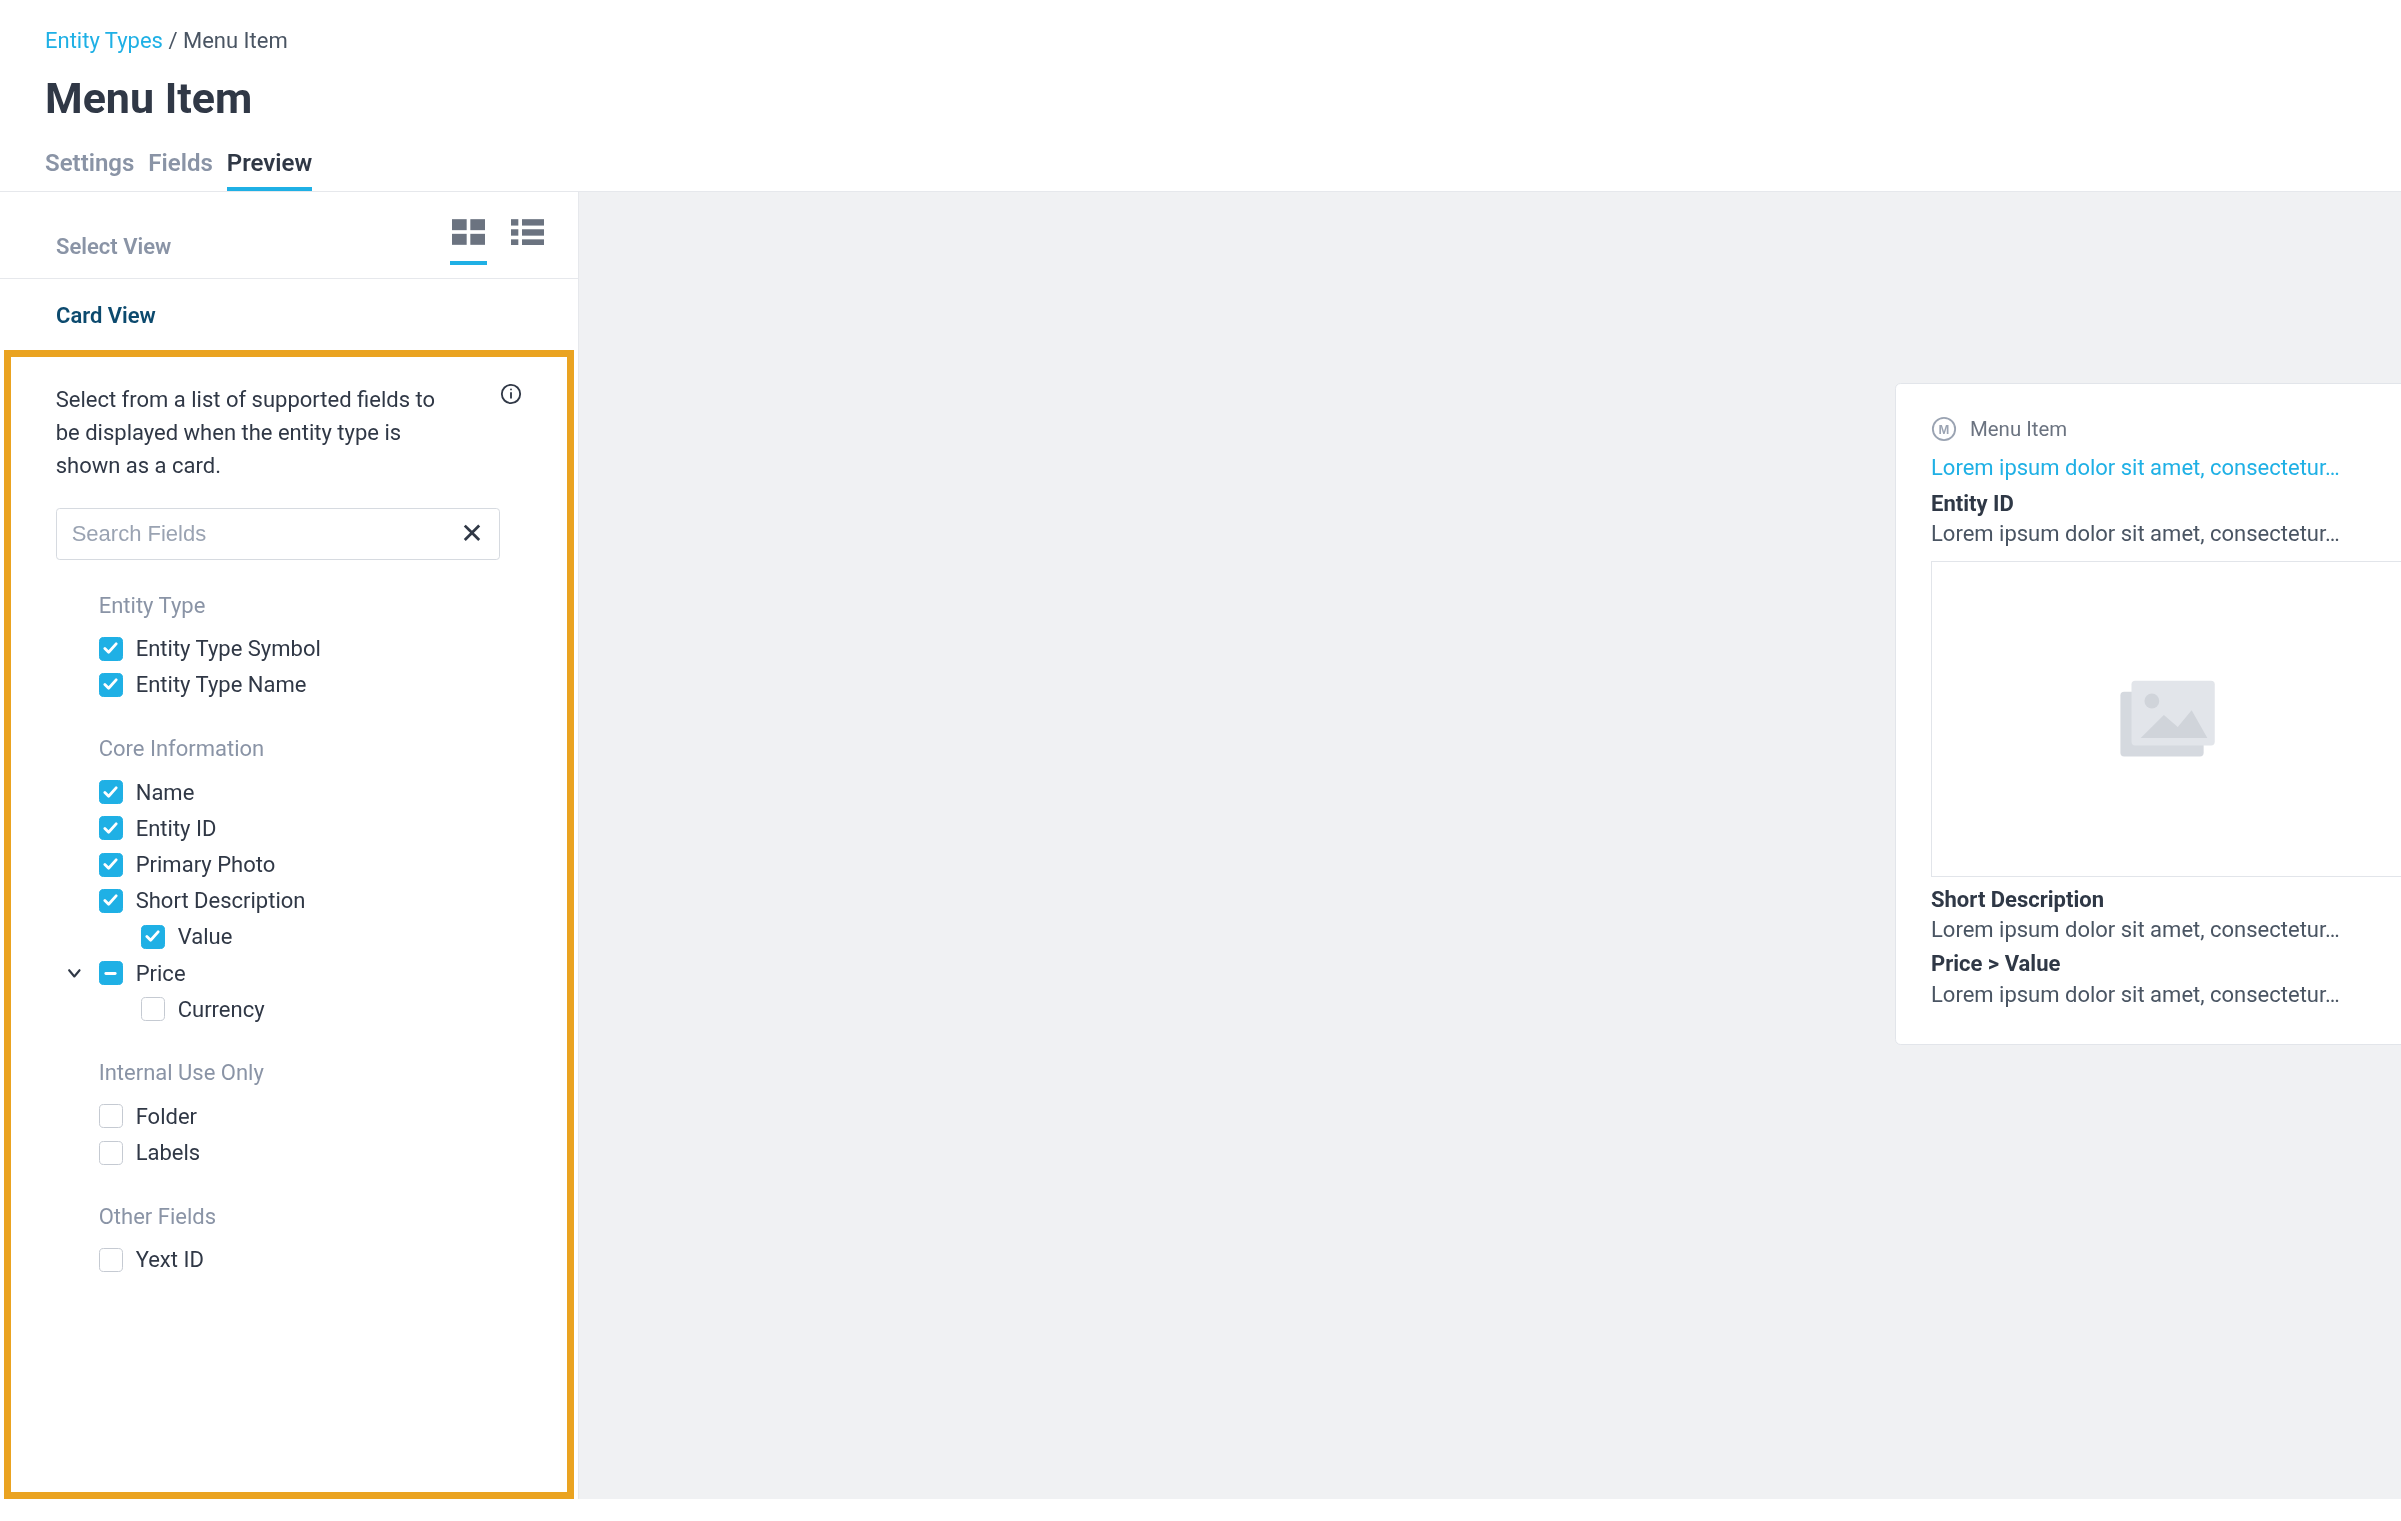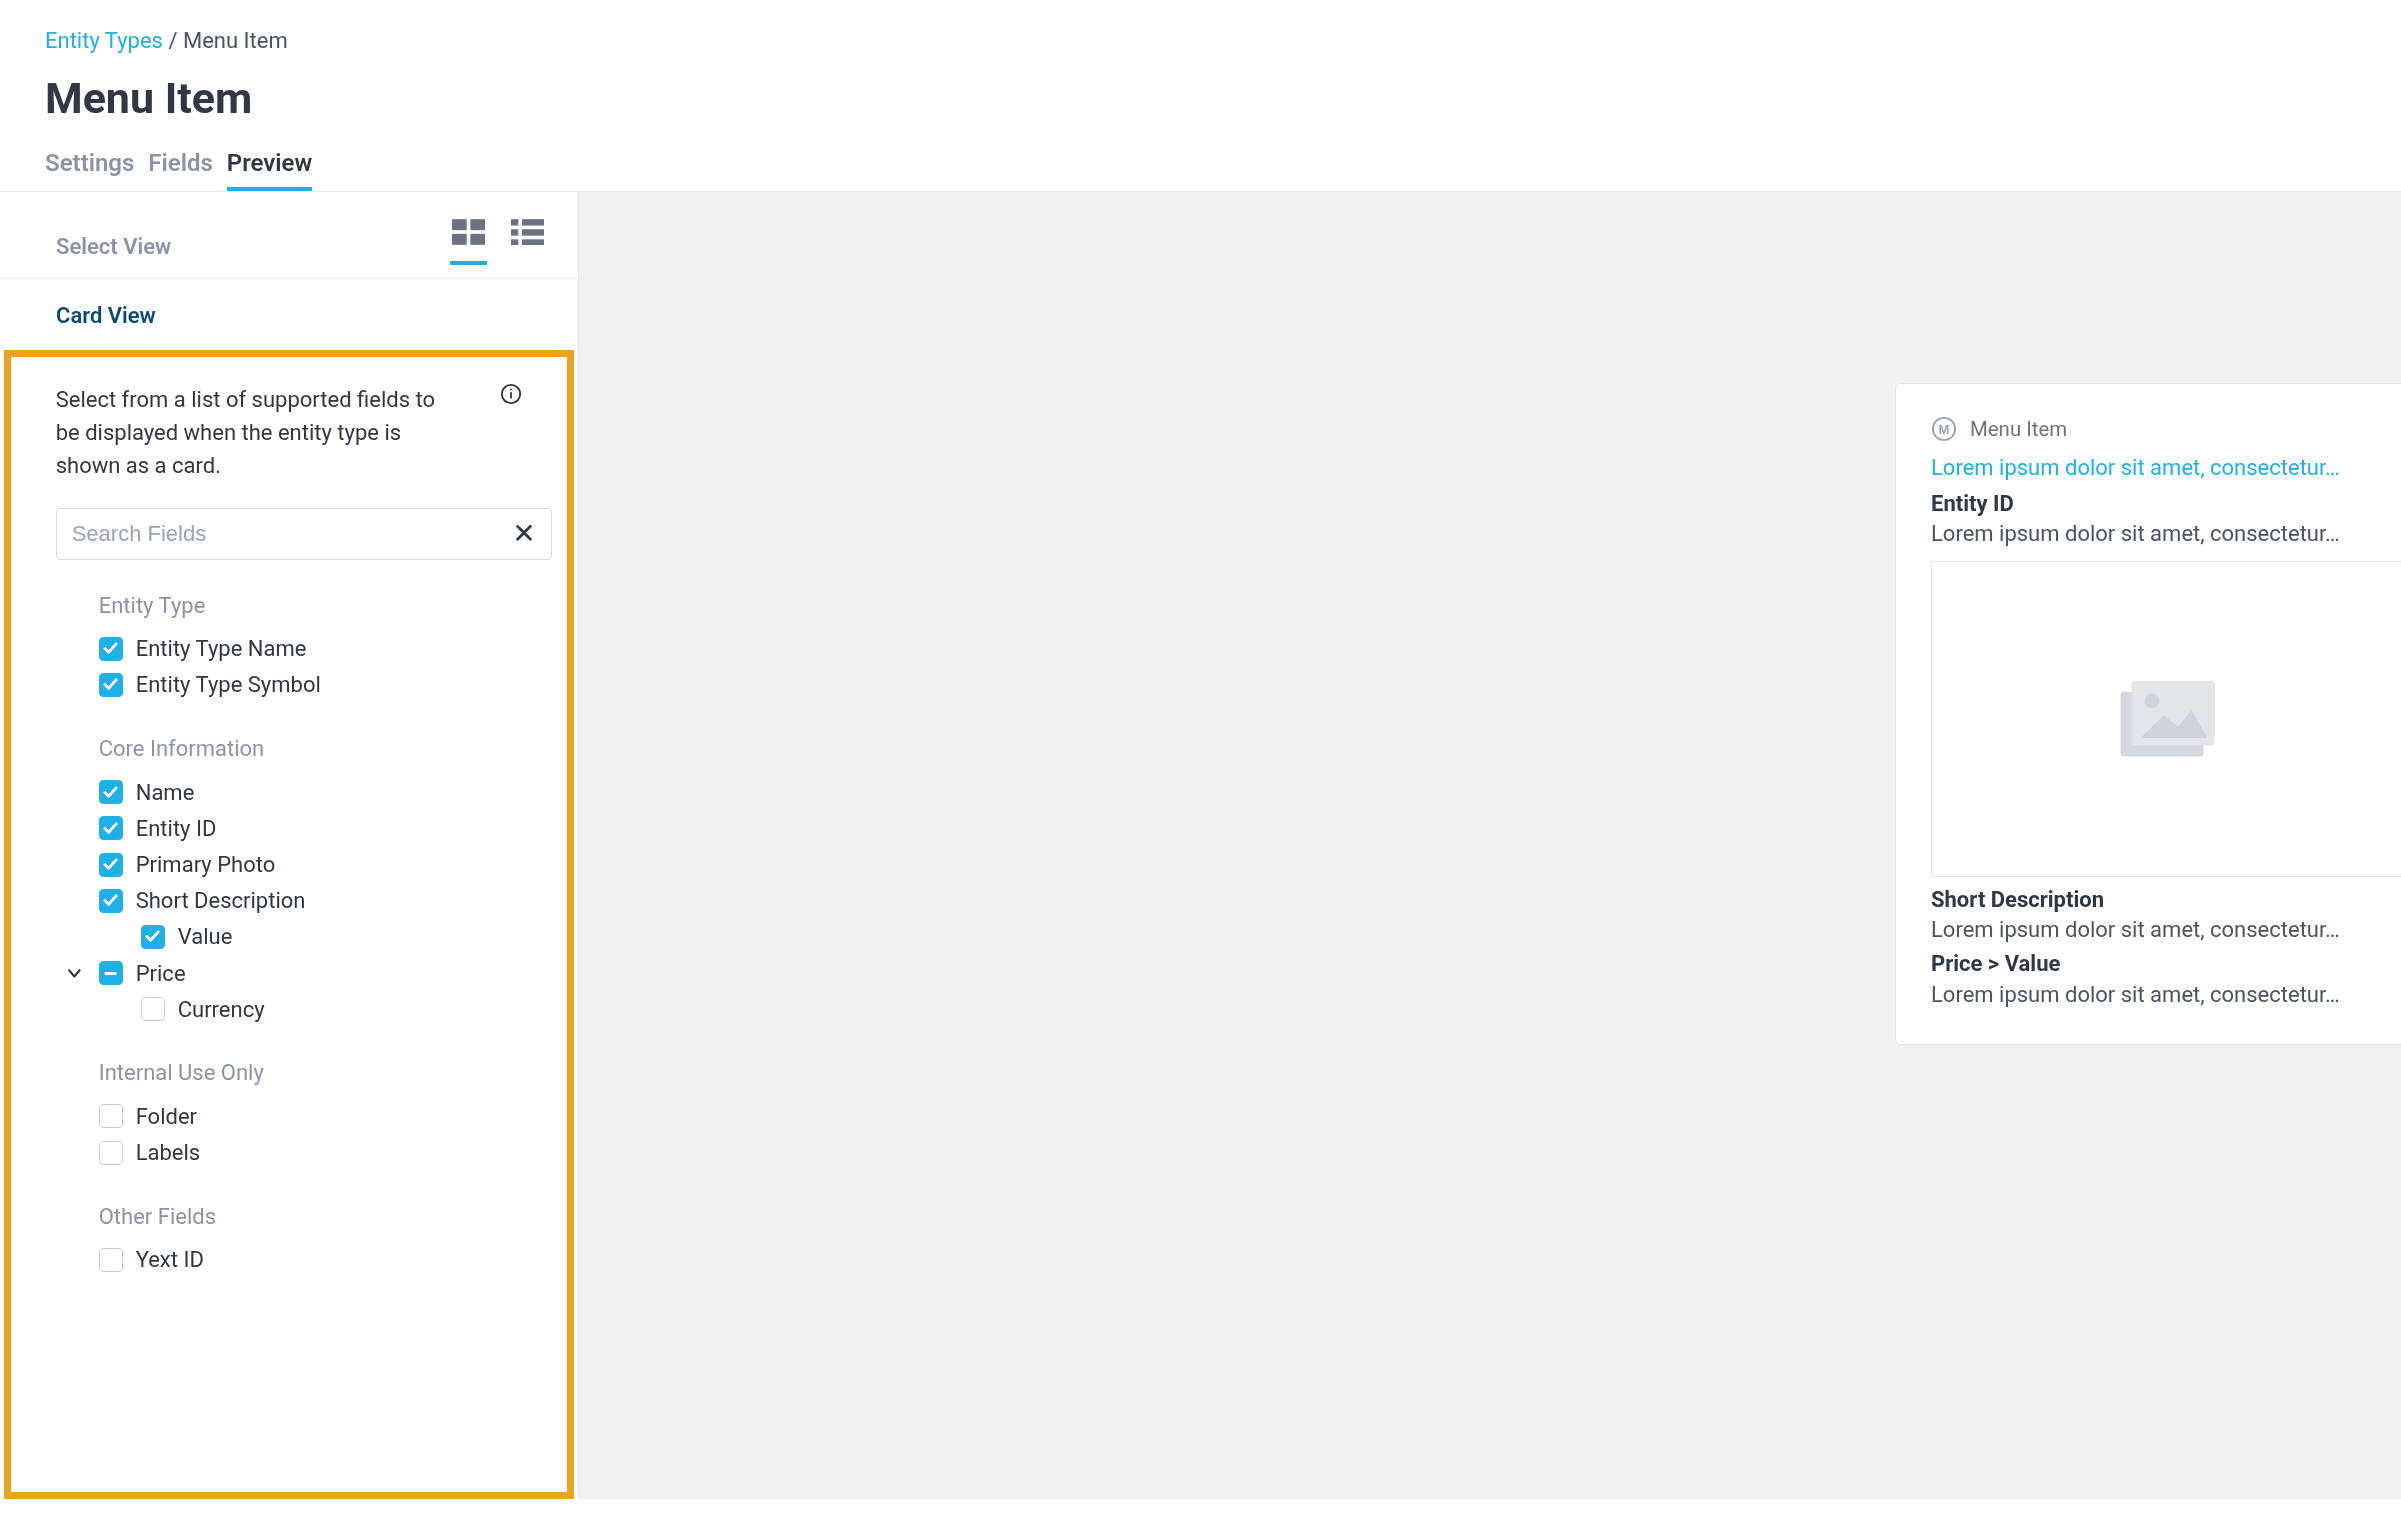--- a/index.html
+++ b/index.html
@@ -127,21 +127,21 @@
   .info-icon-wrap svg { width: 22px; height: 22px; }
 
   .search-box {
     margin-top: 26px;
     display: flex;
     align-items: center;
     border: 0.9px solid #d6dae0;
     border-radius: 3.7px;
     padding: 0 15px;
     height: 52px;
-    width: 496px;
+    width: 444px;
   }
   .search-box input {
     flex: 1;
     border: none;
     outline: none;
     font-size: 22px;
     color: #303846;
     background: transparent;
   }
   .search-box input::placeholder { color: #9aa3b2; }
@@ -278,29 +278,29 @@
       </div>
 
       <div class="field-group">
         <div class="group-label">Entity Type</div>
         <div class="field-row">
           <span class="check checked">
             <svg viewBox="0 0 16 16">
                 <path d="M2 8 L6 12 L14 3" stroke="#fff" stroke-width="3" fill="none" stroke-linecap="round" stroke-linejoin="round"></path>
               </svg>
           </span>
+          <span>Entity Type Symbol</span>
+        </div>
+        <div class="field-row">
+          <span class="check checked">
+            <svg viewBox="0 0 16 16">
+                <path d="M2 8 L6 12 L14 3" stroke="#fff" stroke-width="3" fill="none" stroke-linecap="round" stroke-linejoin="round"></path>
+              </svg>
+          </span>
           <span>Entity Type Name</span>
-        </div>
-        <div class="field-row">
-          <span class="check checked">
-            <svg viewBox="0 0 16 16">
-                <path d="M2 8 L6 12 L14 3" stroke="#fff" stroke-width="3" fill="none" stroke-linecap="round" stroke-linejoin="round"></path>
-              </svg>
-          </span>
-          <span>Entity Type Symbol</span>
         </div>
       </div>
 
       <div class="field-group">
         <div class="group-label">Core Information</div>
         <div class="field-row">
           <span class="check checked">
             <svg viewBox="0 0 16 16">
                 <path d="M2 8 L6 12 L14 3" stroke="#fff" stroke-width="3" fill="none" stroke-linecap="round" stroke-linejoin="round"></path>
               </svg>

